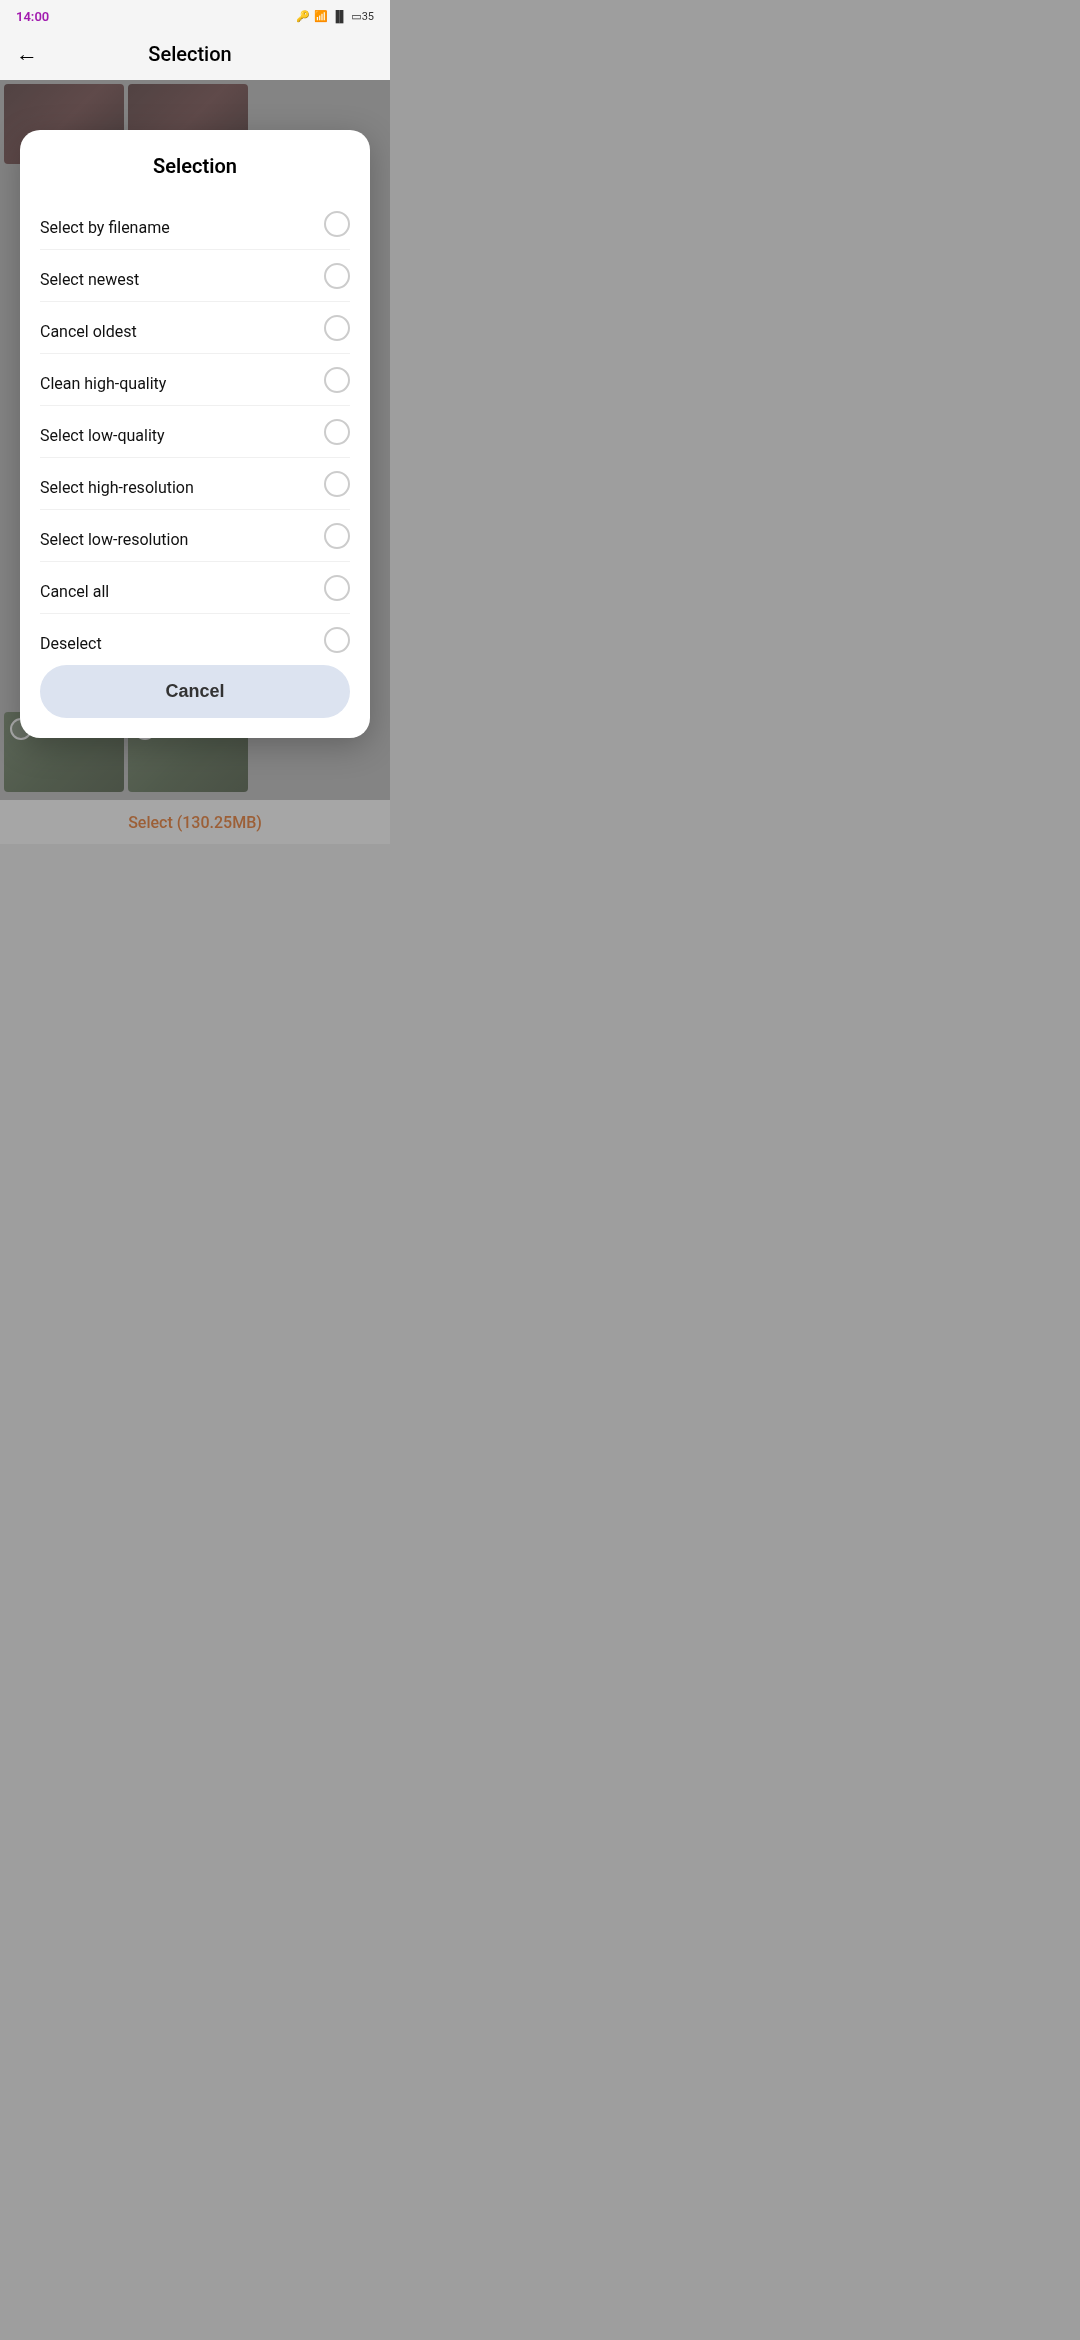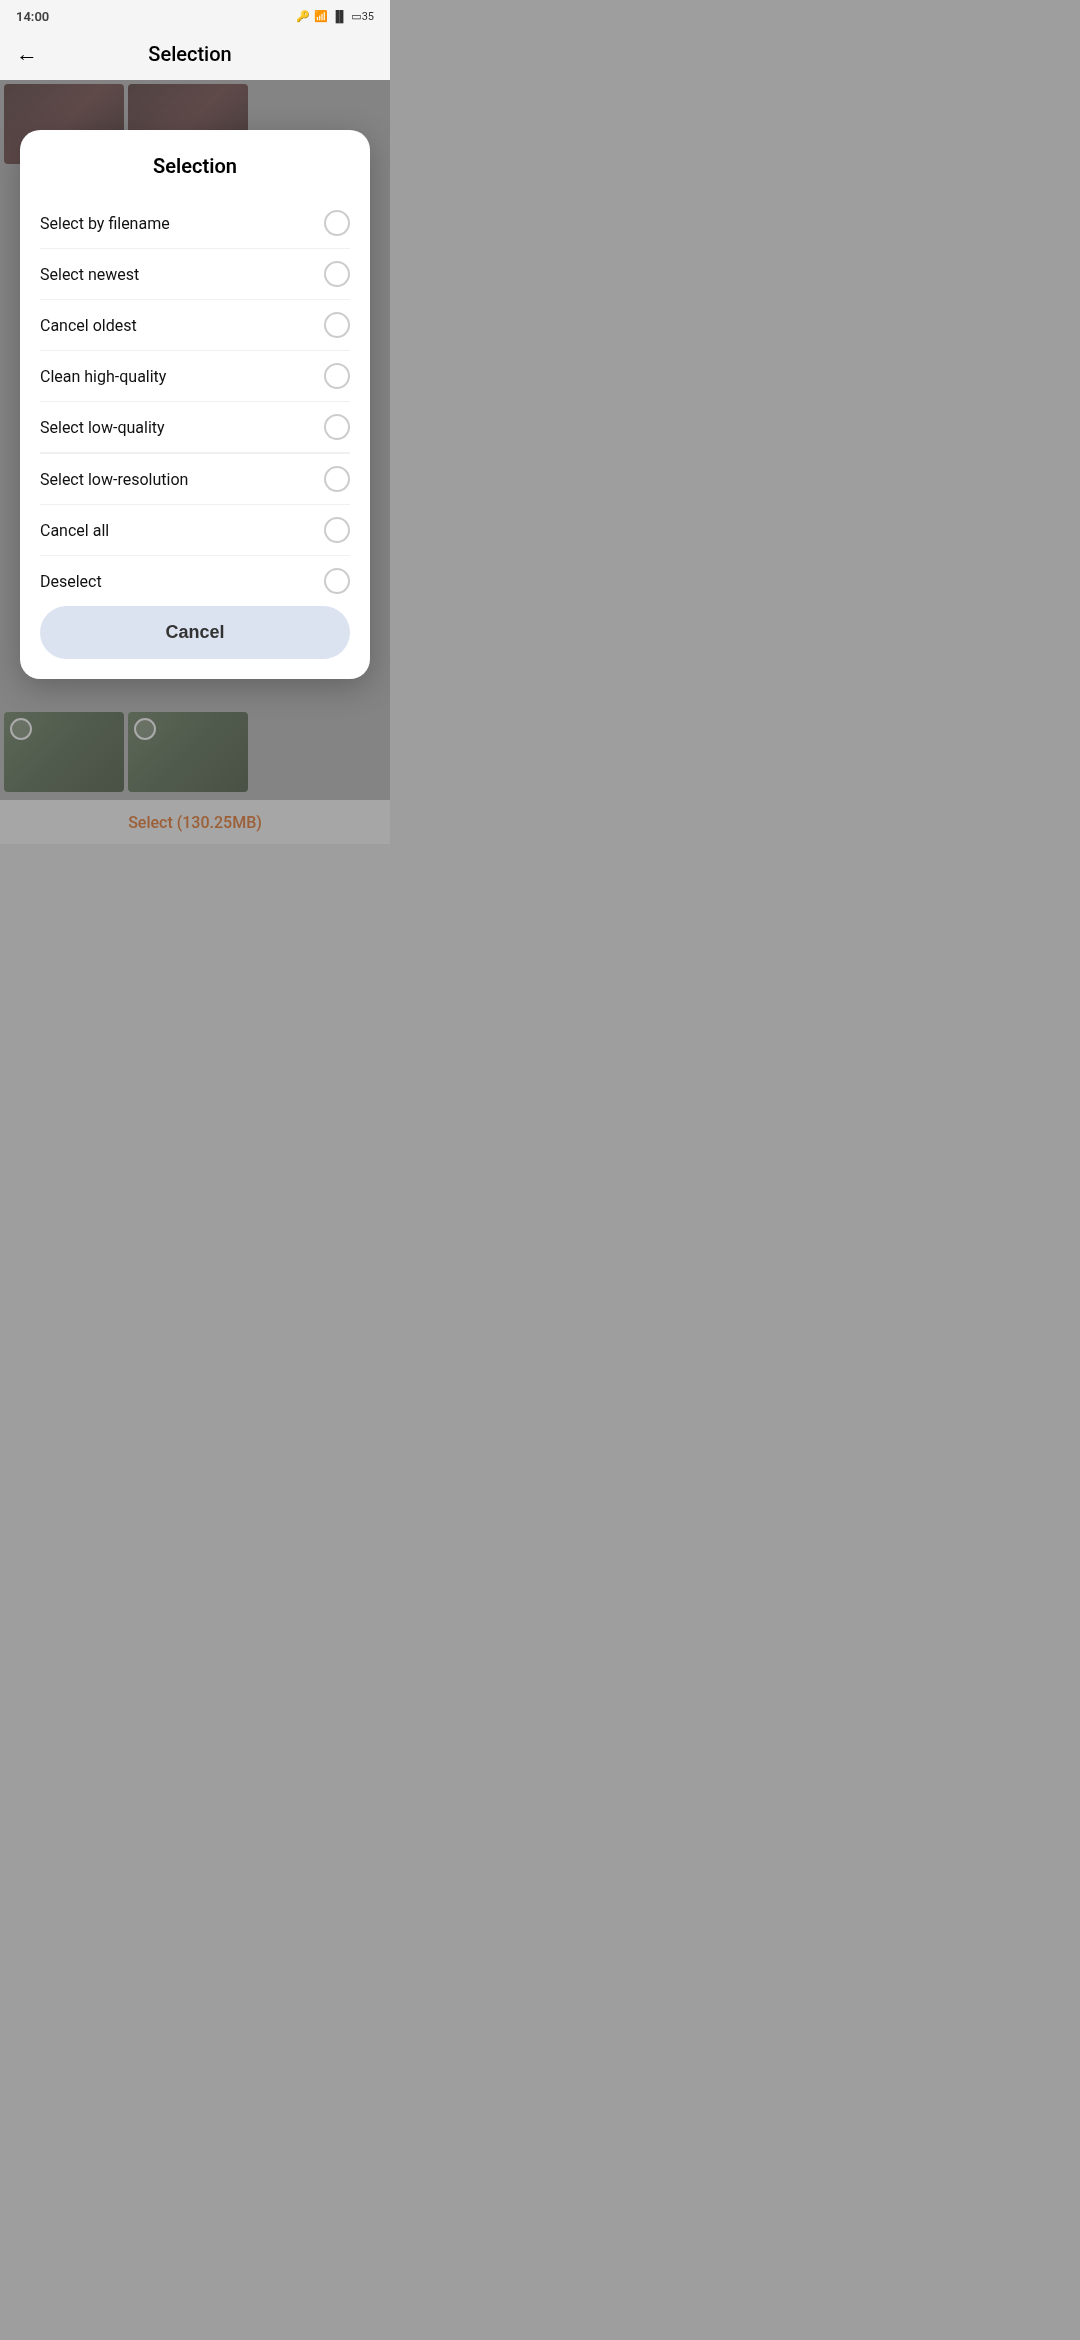--- a/index.html
+++ b/index.html
@@ -20,21 +20,21 @@
       justify-content: space-between;
       align-items: center;
       padding: 8px 16px 4px;
       background: #f5f5f5;
       height: 28px;
     }
 
     .status-time {
       font-size: 13px;
       font-weight: 600;
-      color: #404040;
+      color: #a21caf;
     }
 
     .status-icons {
       display: flex;
       align-items: center;
       gap: 4px;
     }
 
     .status-icon {
       font-size: 11px;
@@ -182,20 +182,21 @@
     .option-row {
       display: flex;
       align-items: center;
       justify-content: space-between;
       padding: 12px 0;
     }
 
     .option-label {
       font-size: 16px;
       color: #111;
+      margin-top: 8px;
     }
 
     .radio-circle {
       width: 26px;
       height: 26px;
       border-radius: 50%;
       border: 2px solid #ccc;
       background: #fff;
       flex-shrink: 0;
     }
@@ -288,20 +289,24 @@
       <div class="option-row">
         <span class="option-label">Clean high-quality</span>
         <div class="radio-circle"></div>
       </div>
       <div class="divider"></div>
       <div class="option-row">
         <span class="option-label">Select low-quality</span>
         <div class="radio-circle"></div>
       </div>
       <div class="divider"></div>
+      <div class="option-row">
+        <span class="option-label">Select high-resolution</span>
+        <div class="radio-circle"></div>
+      </div>
       <div class="divider"></div>
       <div class="option-row">
         <span class="option-label">Select low-resolution</span>
         <div class="radio-circle"></div>
       </div>
       <div class="divider"></div>
       <div class="option-row">
         <span class="option-label">Cancel all</span>
         <div class="radio-circle"></div>
       </div>

